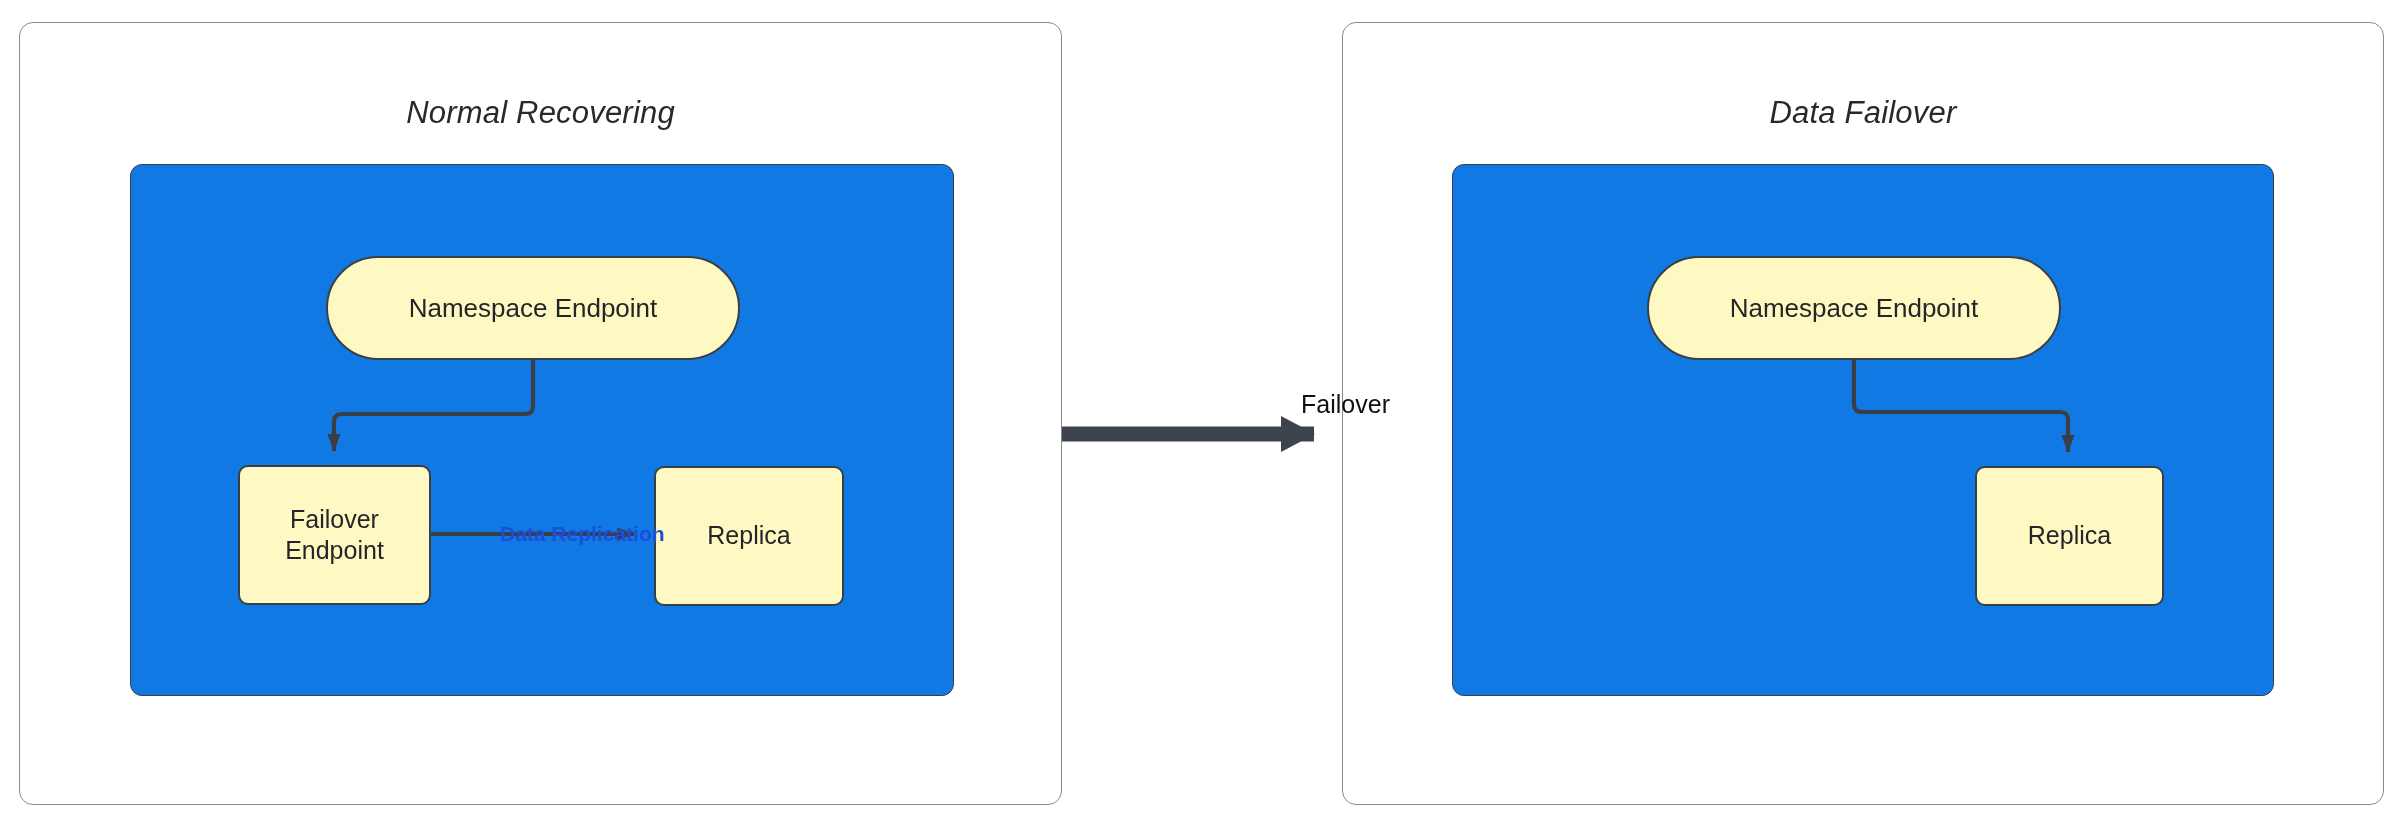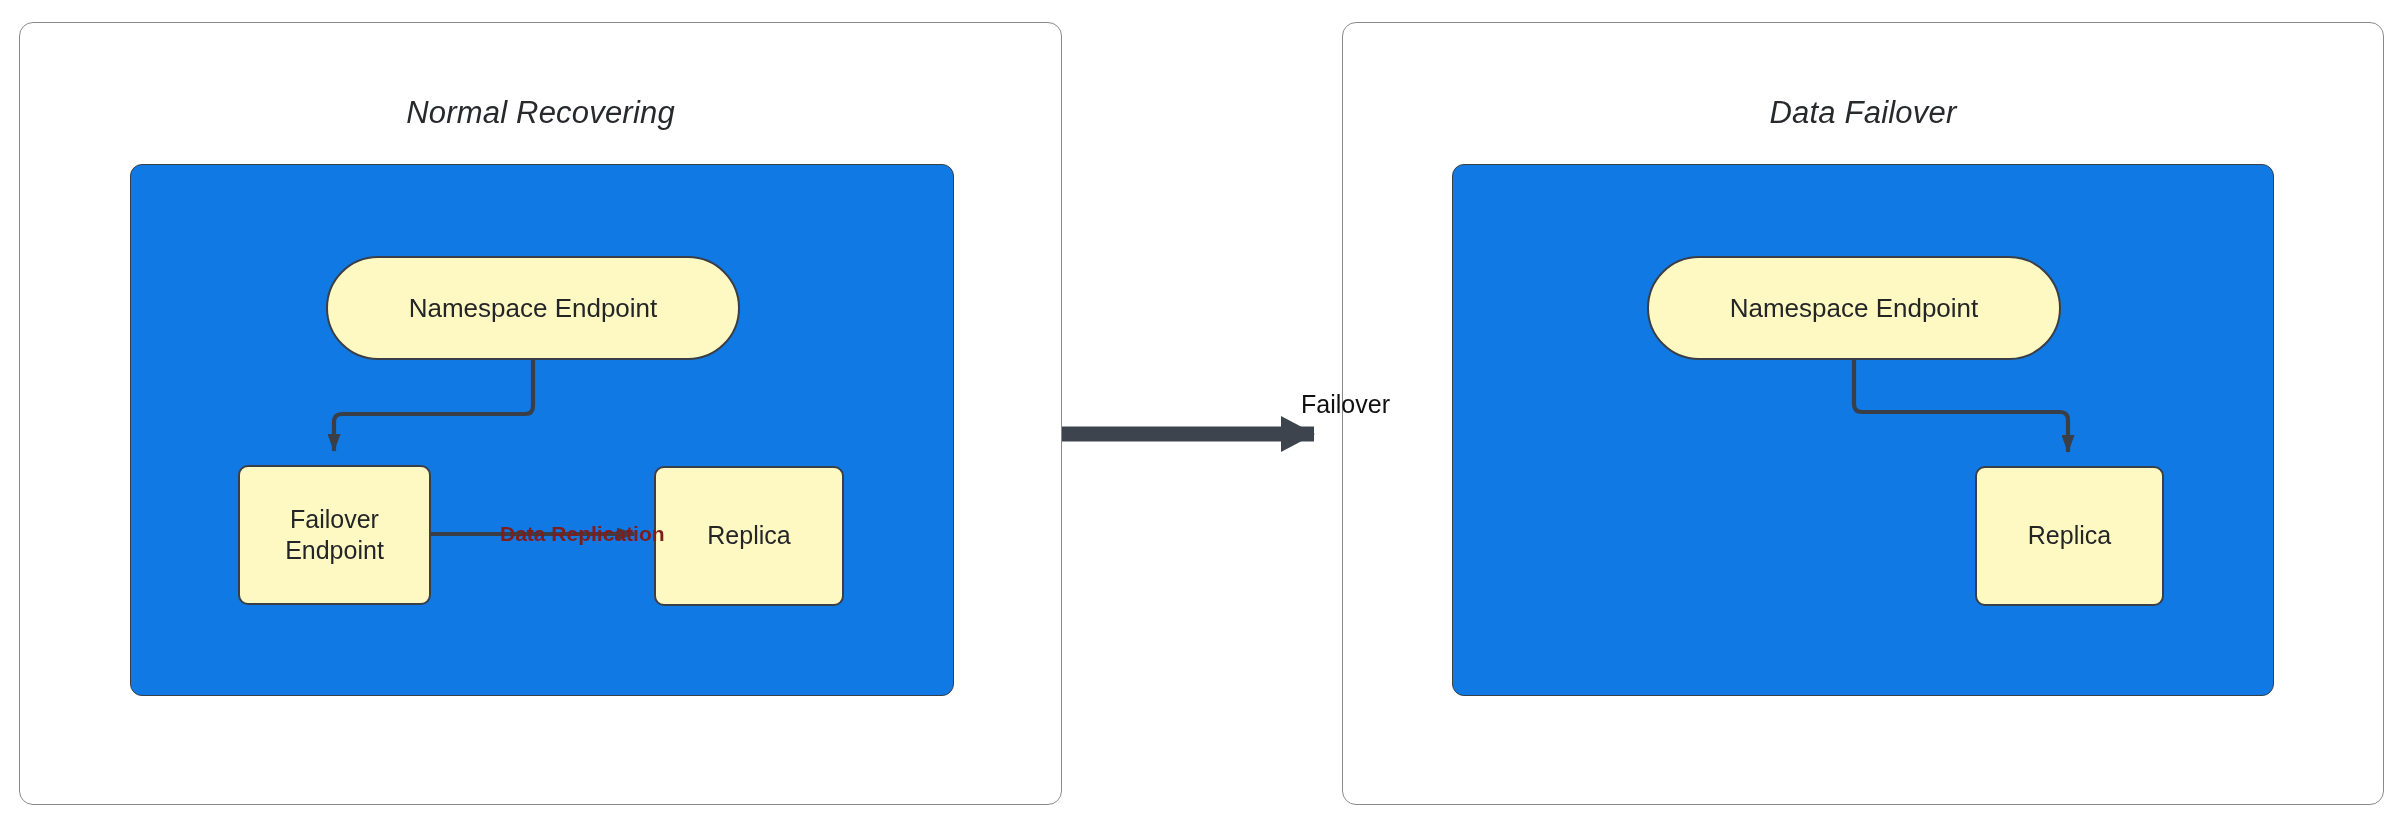--- a/index.html
+++ b/index.html
@@ -93,21 +93,21 @@
   .edge-label {
     position: absolute;
     z-index: 6;
     white-space: nowrap;
     text-align: right;
     padding-left: 48px;
   }
   #label-data-replication {
     left: 452px;
     top: 336px;   
-    color: #7f1d1d;
+    color: #1d4ed8;
     font-size: 21px;
     font-weight: bold;
   }
   #label-failover {
     left: 1061px;
     top: 390px;
     width: 281px;
     color: #101010;
     font-size: 25px;
   }

